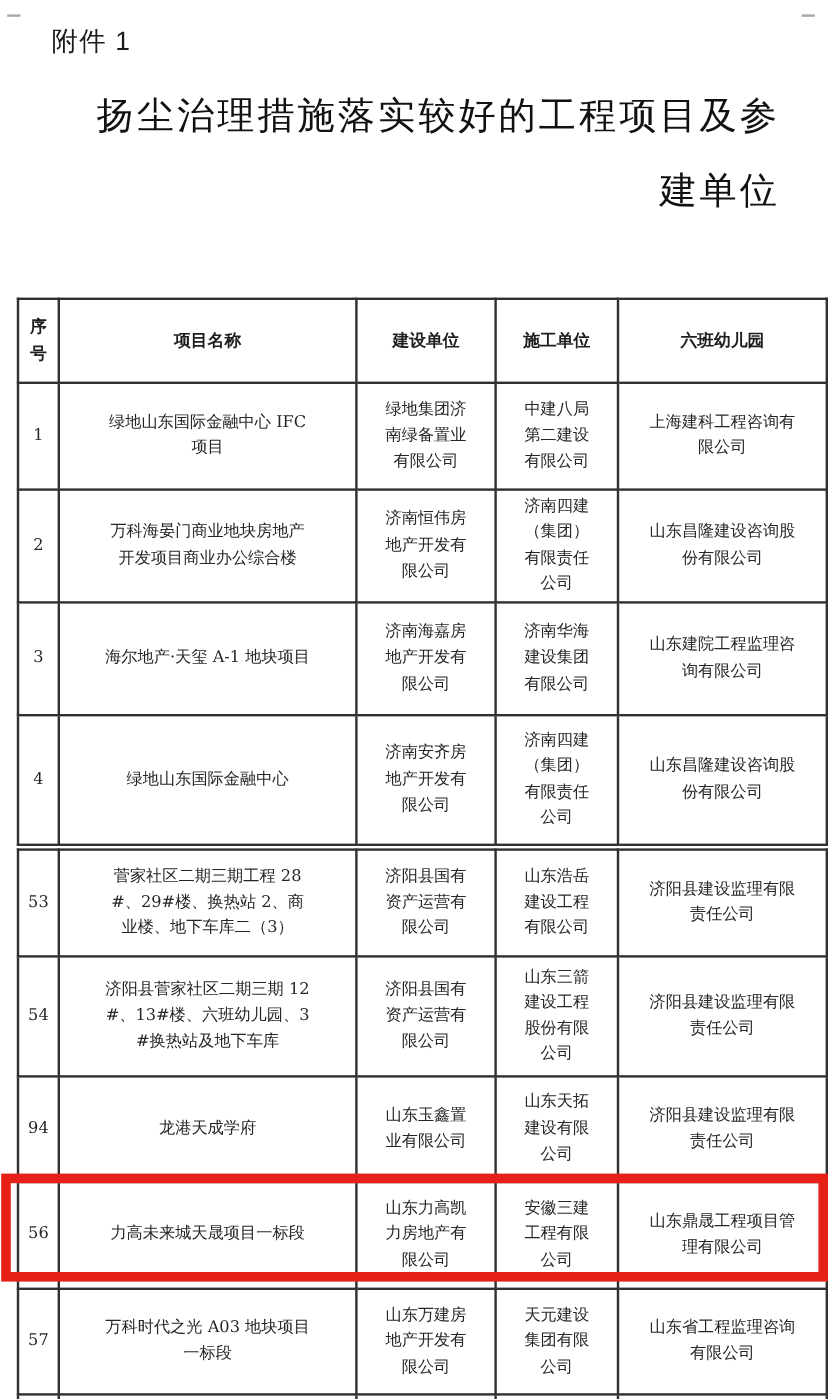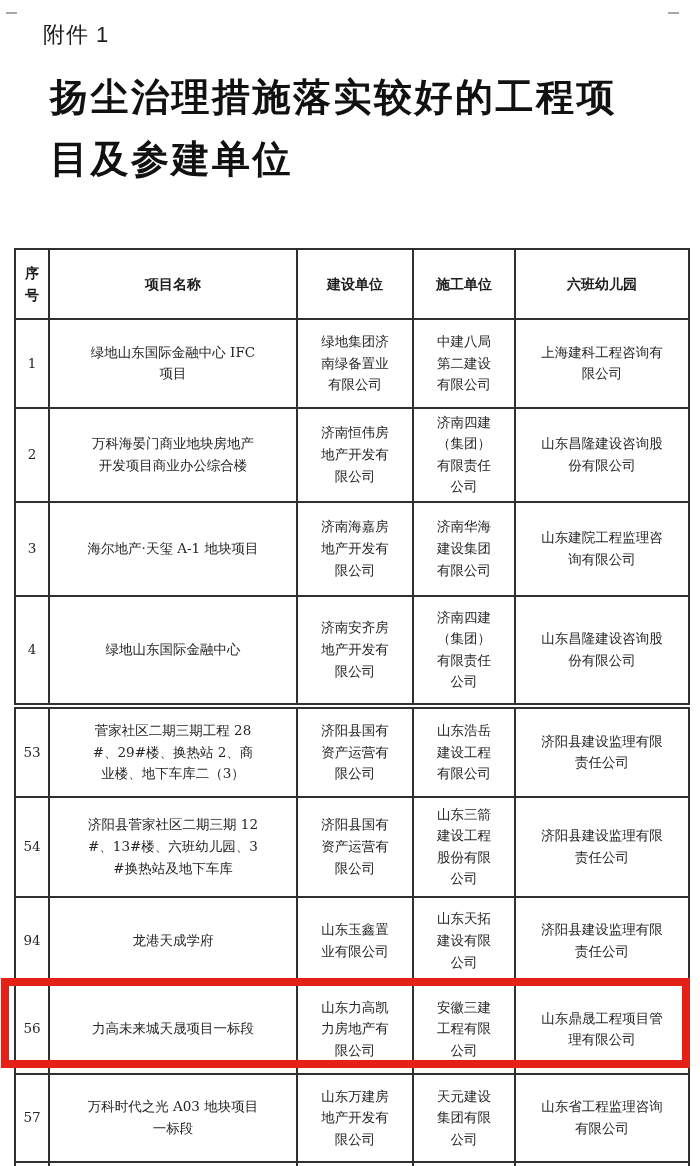--- a/index.html
+++ b/index.html
@@ -12,23 +12,23 @@
   .corner-dash{position:absolute;height:2px;width:11px;background:#a8a8a8;}
   .dash-left{left:6px;top:12px;}
   .dash-right{left:668px;top:12px;}
   .attachment-label{
     position:absolute;left:22px;top:20px;
     font-family:"Liberation Sans","DejaVu Sans",sans-serif;
     font-size:22px;font-weight:500;color:#1c1c1c;letter-spacing:1px;margin-left:21px;
   }
   .doc-title{
     position:absolute;left:50px;top:66px;width:600px;
-    text-align:left;
+    text-align:right;
     font-family:"Liberation Sans","DejaVu Sans",sans-serif;
-    font-size:38px;font-weight:700;color:#111;
+    font-size:31px;font-weight:400;color:#111;
     letter-spacing:2.5px;line-height:62px;
     word-break:break-all;
   }
   table.grid{
     position:absolute;left:14px;width:674px;
     border-collapse:collapse;table-layout:fixed;
   }
   table.sec1{top:248px;}
   table.sec2{top:707px;}
   .grid td,.grid th{

